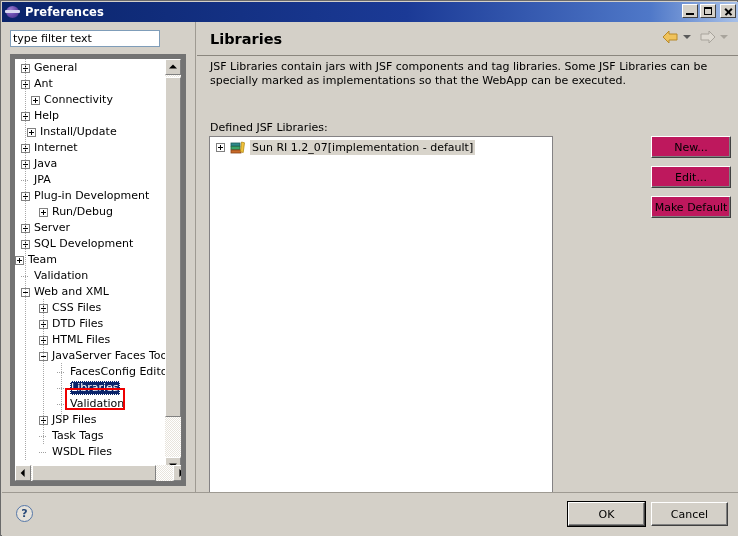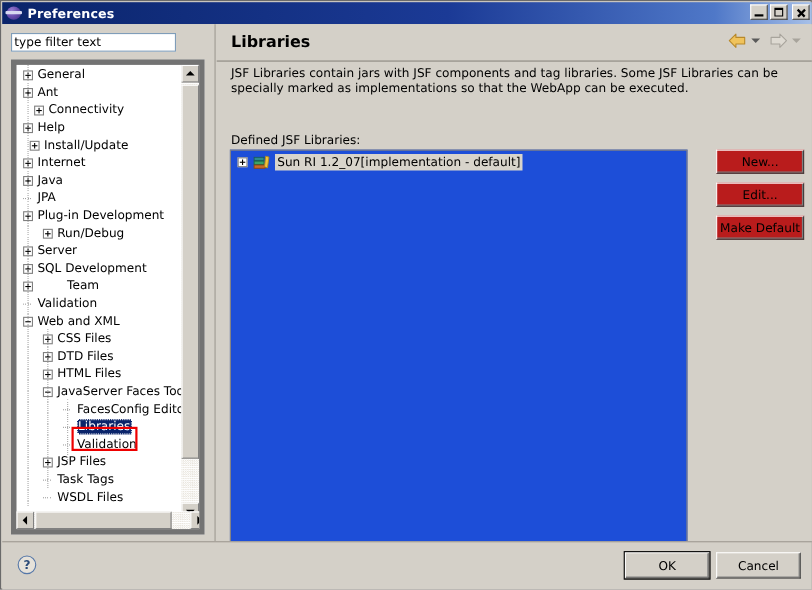--- a/index.html
+++ b/index.html
@@ -272,22 +272,22 @@
     position: absolute; left: 14px; top: 38px;
     width: 518px;
     font-size: 11px; line-height: 14px; color: #000;
   }
   .defined-label {
     position: absolute; left: 14px; top: 99px;
     font-size: 11px; color: #000;
   }
   .list-box {
     position: absolute; left: 13px; top: 114px;
-    width: 416px; height: 362px;
-    background: #1d4ed8;
+    width: 344px; height: 362px;
+    background: #ffffff;
     border: 1px solid #848284;
     box-sizing: border-box;
   }
   .list-row {
     height: 17px; display: flex; align-items: center;
     padding-left: 6px; margin-top: 2px;
   }
   .list-row .tog {
     width: 9px; height: 9px;
     border: 1px solid #808080; background: #fff;
@@ -313,21 +313,21 @@
   }
 
   
   .side-buttons {
     position: absolute; left: 455px; top: 114px;
     width: 80px;
     display: flex; flex-direction: column; gap: 8px;
   }
   .btn {
     height: 22px;
-    background: #b91c1c;
+    background: #be185d;
     border-top: 1px solid #ffffff; border-left: 1px solid #ffffff;
     border-right: 1px solid #404040; border-bottom: 1px solid #404040;
     box-shadow: inset -1px -1px 0 #808080;
     box-sizing: border-box;
     font-family: "DejaVu Sans", "Liberation Sans", sans-serif;
     font-size: 11px; color: #000;
     display: flex; align-items: center; justify-content: center;
     cursor: default;
   }
 
@@ -442,21 +442,21 @@
                 <span class="tlabel">Run/Debug</span>
               </div>
               <div class="tnode" style="padding-left: 6px;">
                 <div class="tog plus"></div>
                 <span class="tlabel">Server</span>
               </div>
               <div class="tnode" style="padding-left: 6px;">
                 <div class="tog plus"></div>
                 <span class="tlabel">SQL Development</span>
               </div>
-              <div class="tnode" style="padding-left: 6px; gap: 27px;">
+              <div class="tnode" style="padding-left: 0;">
                 <div class="tog plus"></div>
                 <span class="tlabel">Team</span>
               </div>
               <div class="tnode" style="padding-left: 6px;">
                 <div class="nogl"></div>
                 <span class="tlabel">Validation</span>
               </div>
               <div class="tnode" style="padding-left: 6px;">
                 <div class="tog"></div>
                 <span class="tlabel">Web and XML</span>

